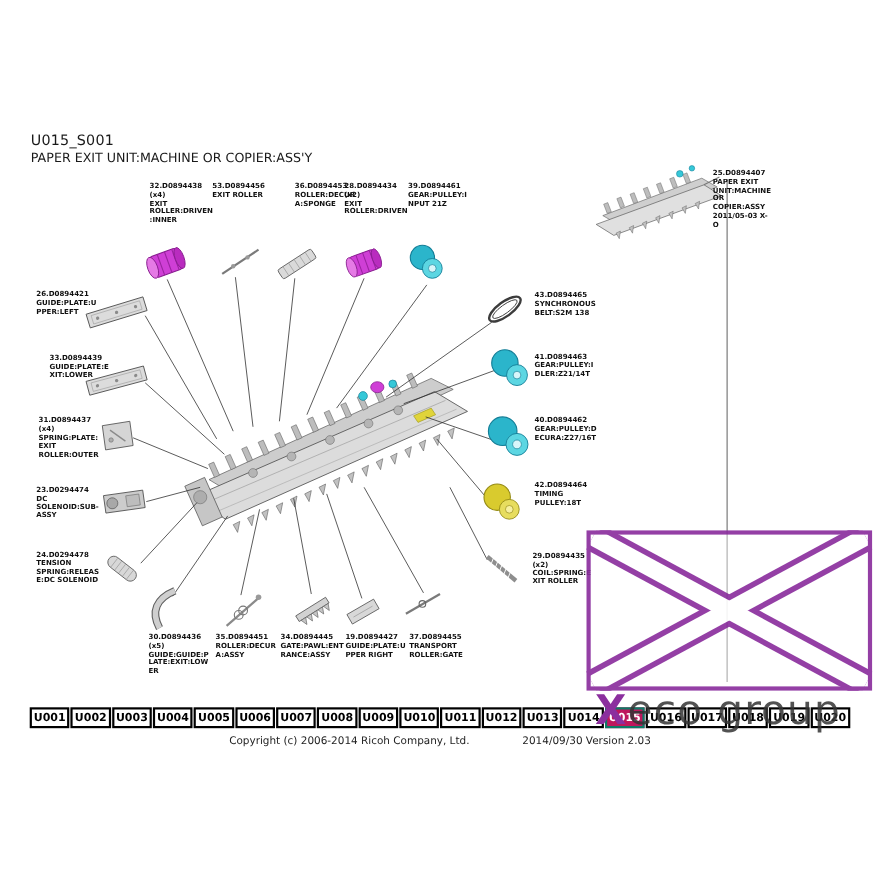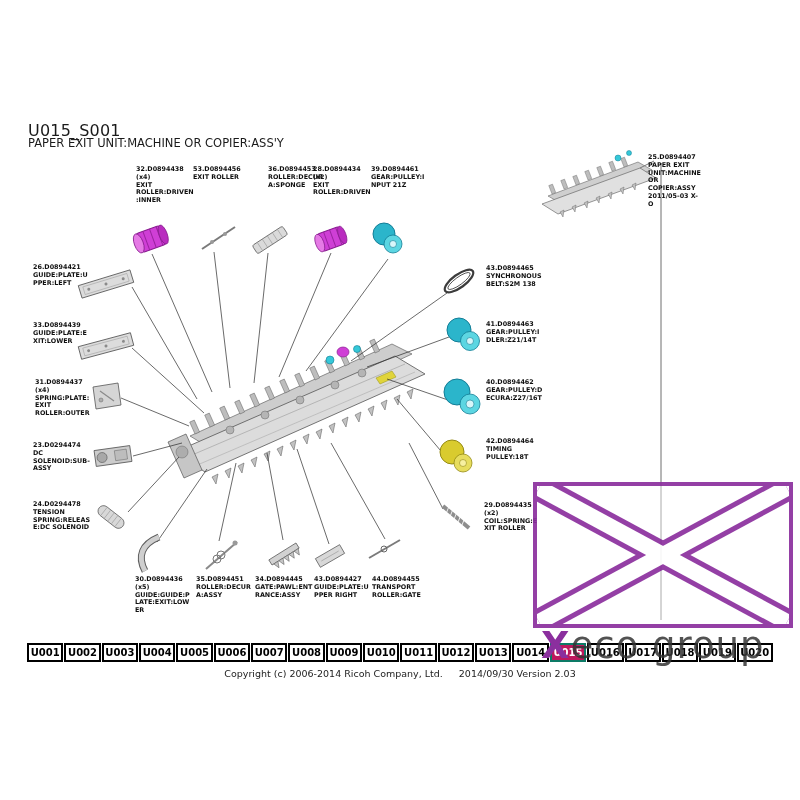--- a/index.html
+++ b/index.html
@@ -1,34 +1,34 @@
 <!DOCTYPE html>
 <html><head>
 <meta charset="utf-8">
 <style>
   * { margin:0; padding:0; box-sizing:border-box; }
   html,body { width:800px; height:800px; }
   body {
     position:relative; background:#ffffff; overflow:hidden;
     font-family:"DejaVu Sans","Liberation Sans",sans-serif; color:#111;
   }
-  .doc-id   { position:absolute; left:28px; top:121px; font-size:16px; color:#1a1a1a; letter-spacing:.2px; }
+  .doc-id   { position:absolute; left:28px; top:121px; font-size:13px; color:#1a1a1a; letter-spacing:.2px; }
   .doc-title{ position:absolute; left:28px; top:136px; font-size:11.5px; color:#1a1a1a; }
   #diagram-svg { position:absolute; left:0; top:0; z-index:1; }
   .plabel { position:absolute; width:58px; font-size:6.4px; line-height:1.22; color:#101010; z-index:2; word-break:break-word;font-weight:bold; }
   .plabel .pcode { white-space:nowrap; }
   .tabs { position:absolute; left:27px; top:643px; width:746px; height:19px; display:flex; gap:1px; z-index:3;justify-content:space-between; }
   .tab {
     flex:1; border:2px solid #000; background:#fff; color:#000;
     display:flex; align-items:center; justify-content:center;
     font-size:10px; font-weight:600; cursor:pointer; overflow:hidden;
   }
   .tab.active { background:#be185d; border-color:#0d7a66; color:#fff; }
   .copyright { position:absolute; left:0; top:668px; width:100%; text-align:center; font-size:9.5px; color:#222; z-index:2; }
-  .copyright span { margin:0 8px;text-align:center; }
+  .copyright span { margin:0 24px;text-align:center; }
   .watermark-box { position:absolute; left:533px; top:482px; width:260px; height:146px; z-index:4; pointer-events:none; opacity:.92; }
   .wm-text {
     position:absolute; left:541px; top:624px; z-index:5; pointer-events:none;
     font-size:37px; font-weight:500; letter-spacing:1px; color:rgba(52,52,52,.85);
   }
   .wm-text .wm-x { color:#8b2f9e; font-weight:600; }
 </style>
 </head>
 <body>
 
@@ -284,21 +284,21 @@
 </div>
 <div class="plabel" style="left:648px;top:154px;width:54px">
   <div class="pcode">25.D0894407</div>
   <div class="pdesc">PAPER EXIT UNIT:MACHINE OR COPIER:ASSY</div>
   <div class="pnote">2011/05-03 X-O</div>
 </div>
 <div class="plabel" style="left:33px;top:264px">
   <div class="pcode">26.D0894421</div>
   <div class="pdesc">GUIDE:PLATE:UPPER:LEFT</div>
 </div>
-<div class="plabel" style="left:33px;top:322px">
+<div class="plabel" style="left:45px;top:322px">
   <div class="pcode">33.D0894439</div>
   <div class="pdesc">GUIDE:PLATE:EXIT:LOWER</div>
 </div>
 <div class="plabel" style="left:35px;top:379px">
   <div class="pcode">31.D0894437</div>
   <div class="pqty">(x4)</div>
   <div class="pdesc">SPRING:PLATE:EXIT ROLLER:OUTER</div>
 </div>
 <div class="plabel" style="left:33px;top:442px">
   <div class="pcode">23.D0294474</div>
@@ -336,25 +336,25 @@
 </div>
 <div class="plabel" style="left:196px;top:576px">
   <div class="pcode">35.D0894451</div>
   <div class="pdesc">ROLLER:DECURA:ASSY</div>
 </div>
 <div class="plabel" style="left:255px;top:576px">
   <div class="pcode">34.D0894445</div>
   <div class="pdesc">GATE:PAWL:ENTRANCE:ASSY</div>
 </div>
 <div class="plabel" style="left:314px;top:576px">
-  <div class="pcode">43.D0894427</div>
+  <div class="pcode">19.D0894427</div>
   <div class="pdesc">GUIDE:PLATE:UPPER RIGHT</div>
 </div>
 <div class="plabel" style="left:372px;top:576px">
-  <div class="pcode">44.D0894455</div>
+  <div class="pcode">37.D0894455</div>
   <div class="pdesc">TRANSPORT ROLLER:GATE</div>
 </div>
 
 <div class="watermark-box">
   <svg width="260" height="146" viewBox="0 0 260 146">
     <rect x="2" y="2" width="256" height="142" fill="rgba(255,255,255,0.45)"></rect>
     <line x1="6" y1="6" x2="254" y2="140" stroke="#8b2f9e" stroke-width="26"></line>
     <line x1="254" y1="6" x2="6" y2="140" stroke="#8b2f9e" stroke-width="26"></line>
     <line x1="6" y1="6" x2="254" y2="140" stroke="#ffffff" stroke-width="16"></line>
     <line x1="254" y1="6" x2="6" y2="140" stroke="#ffffff" stroke-width="16"></line>

